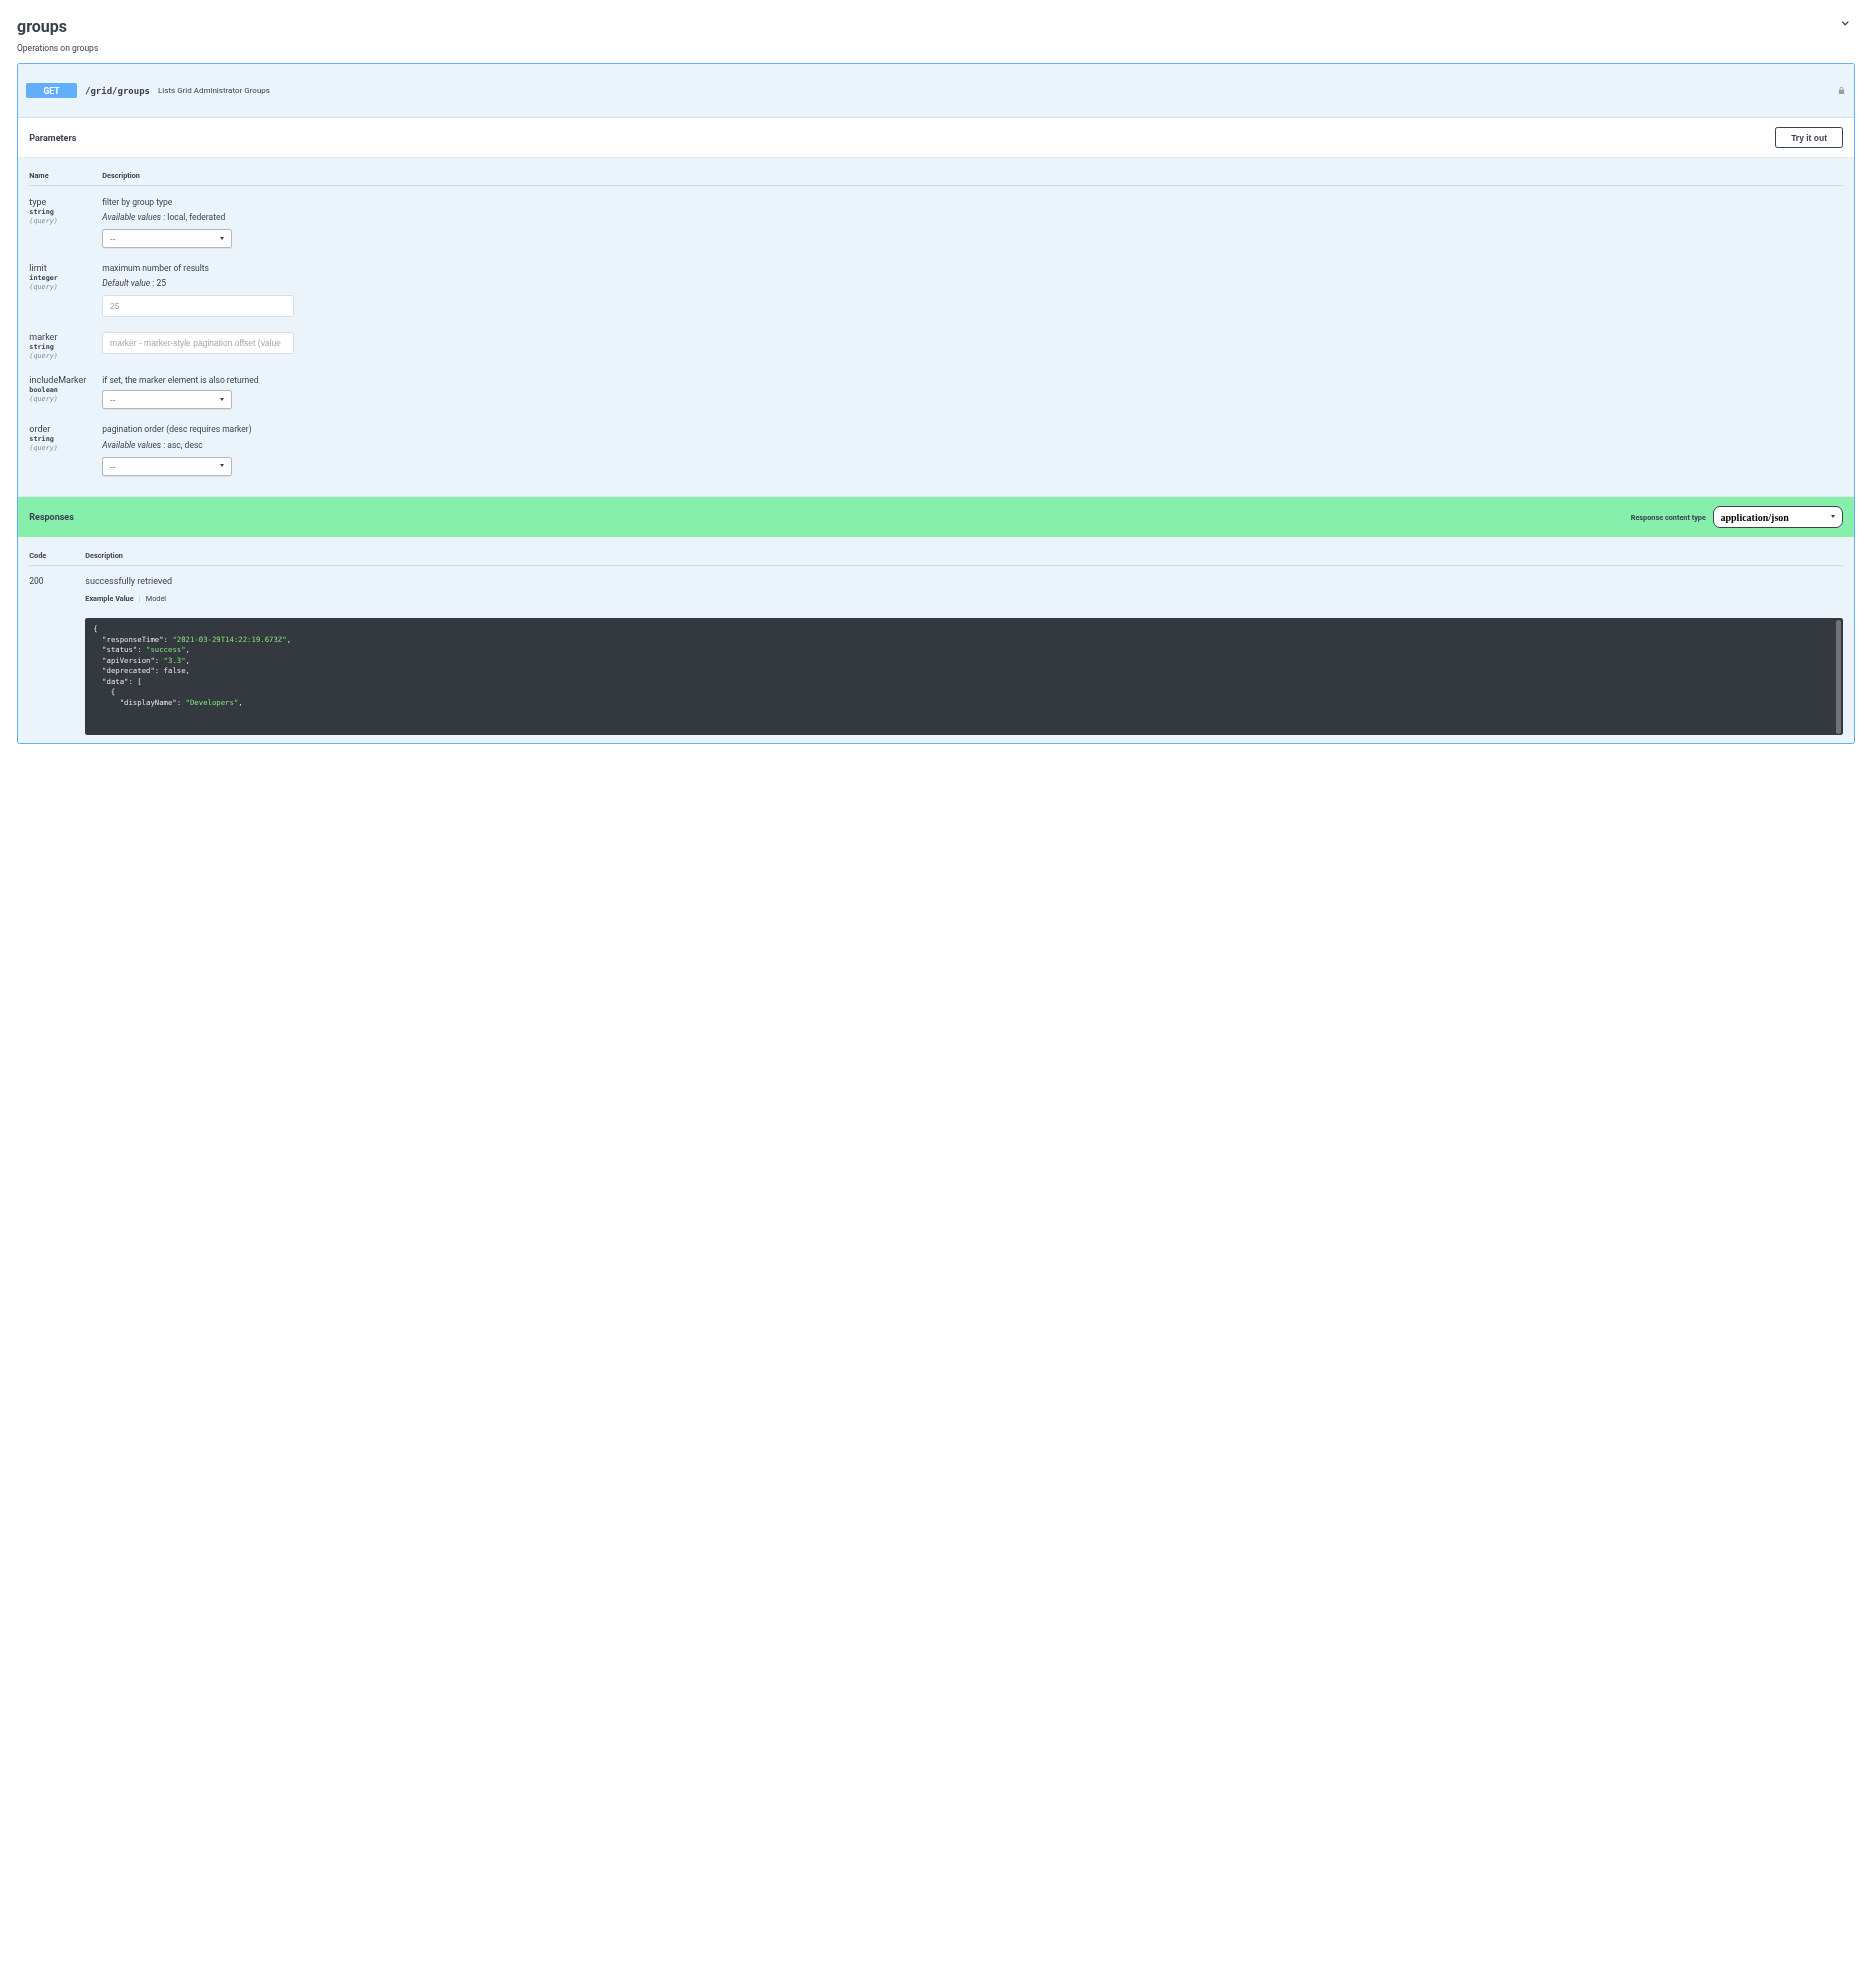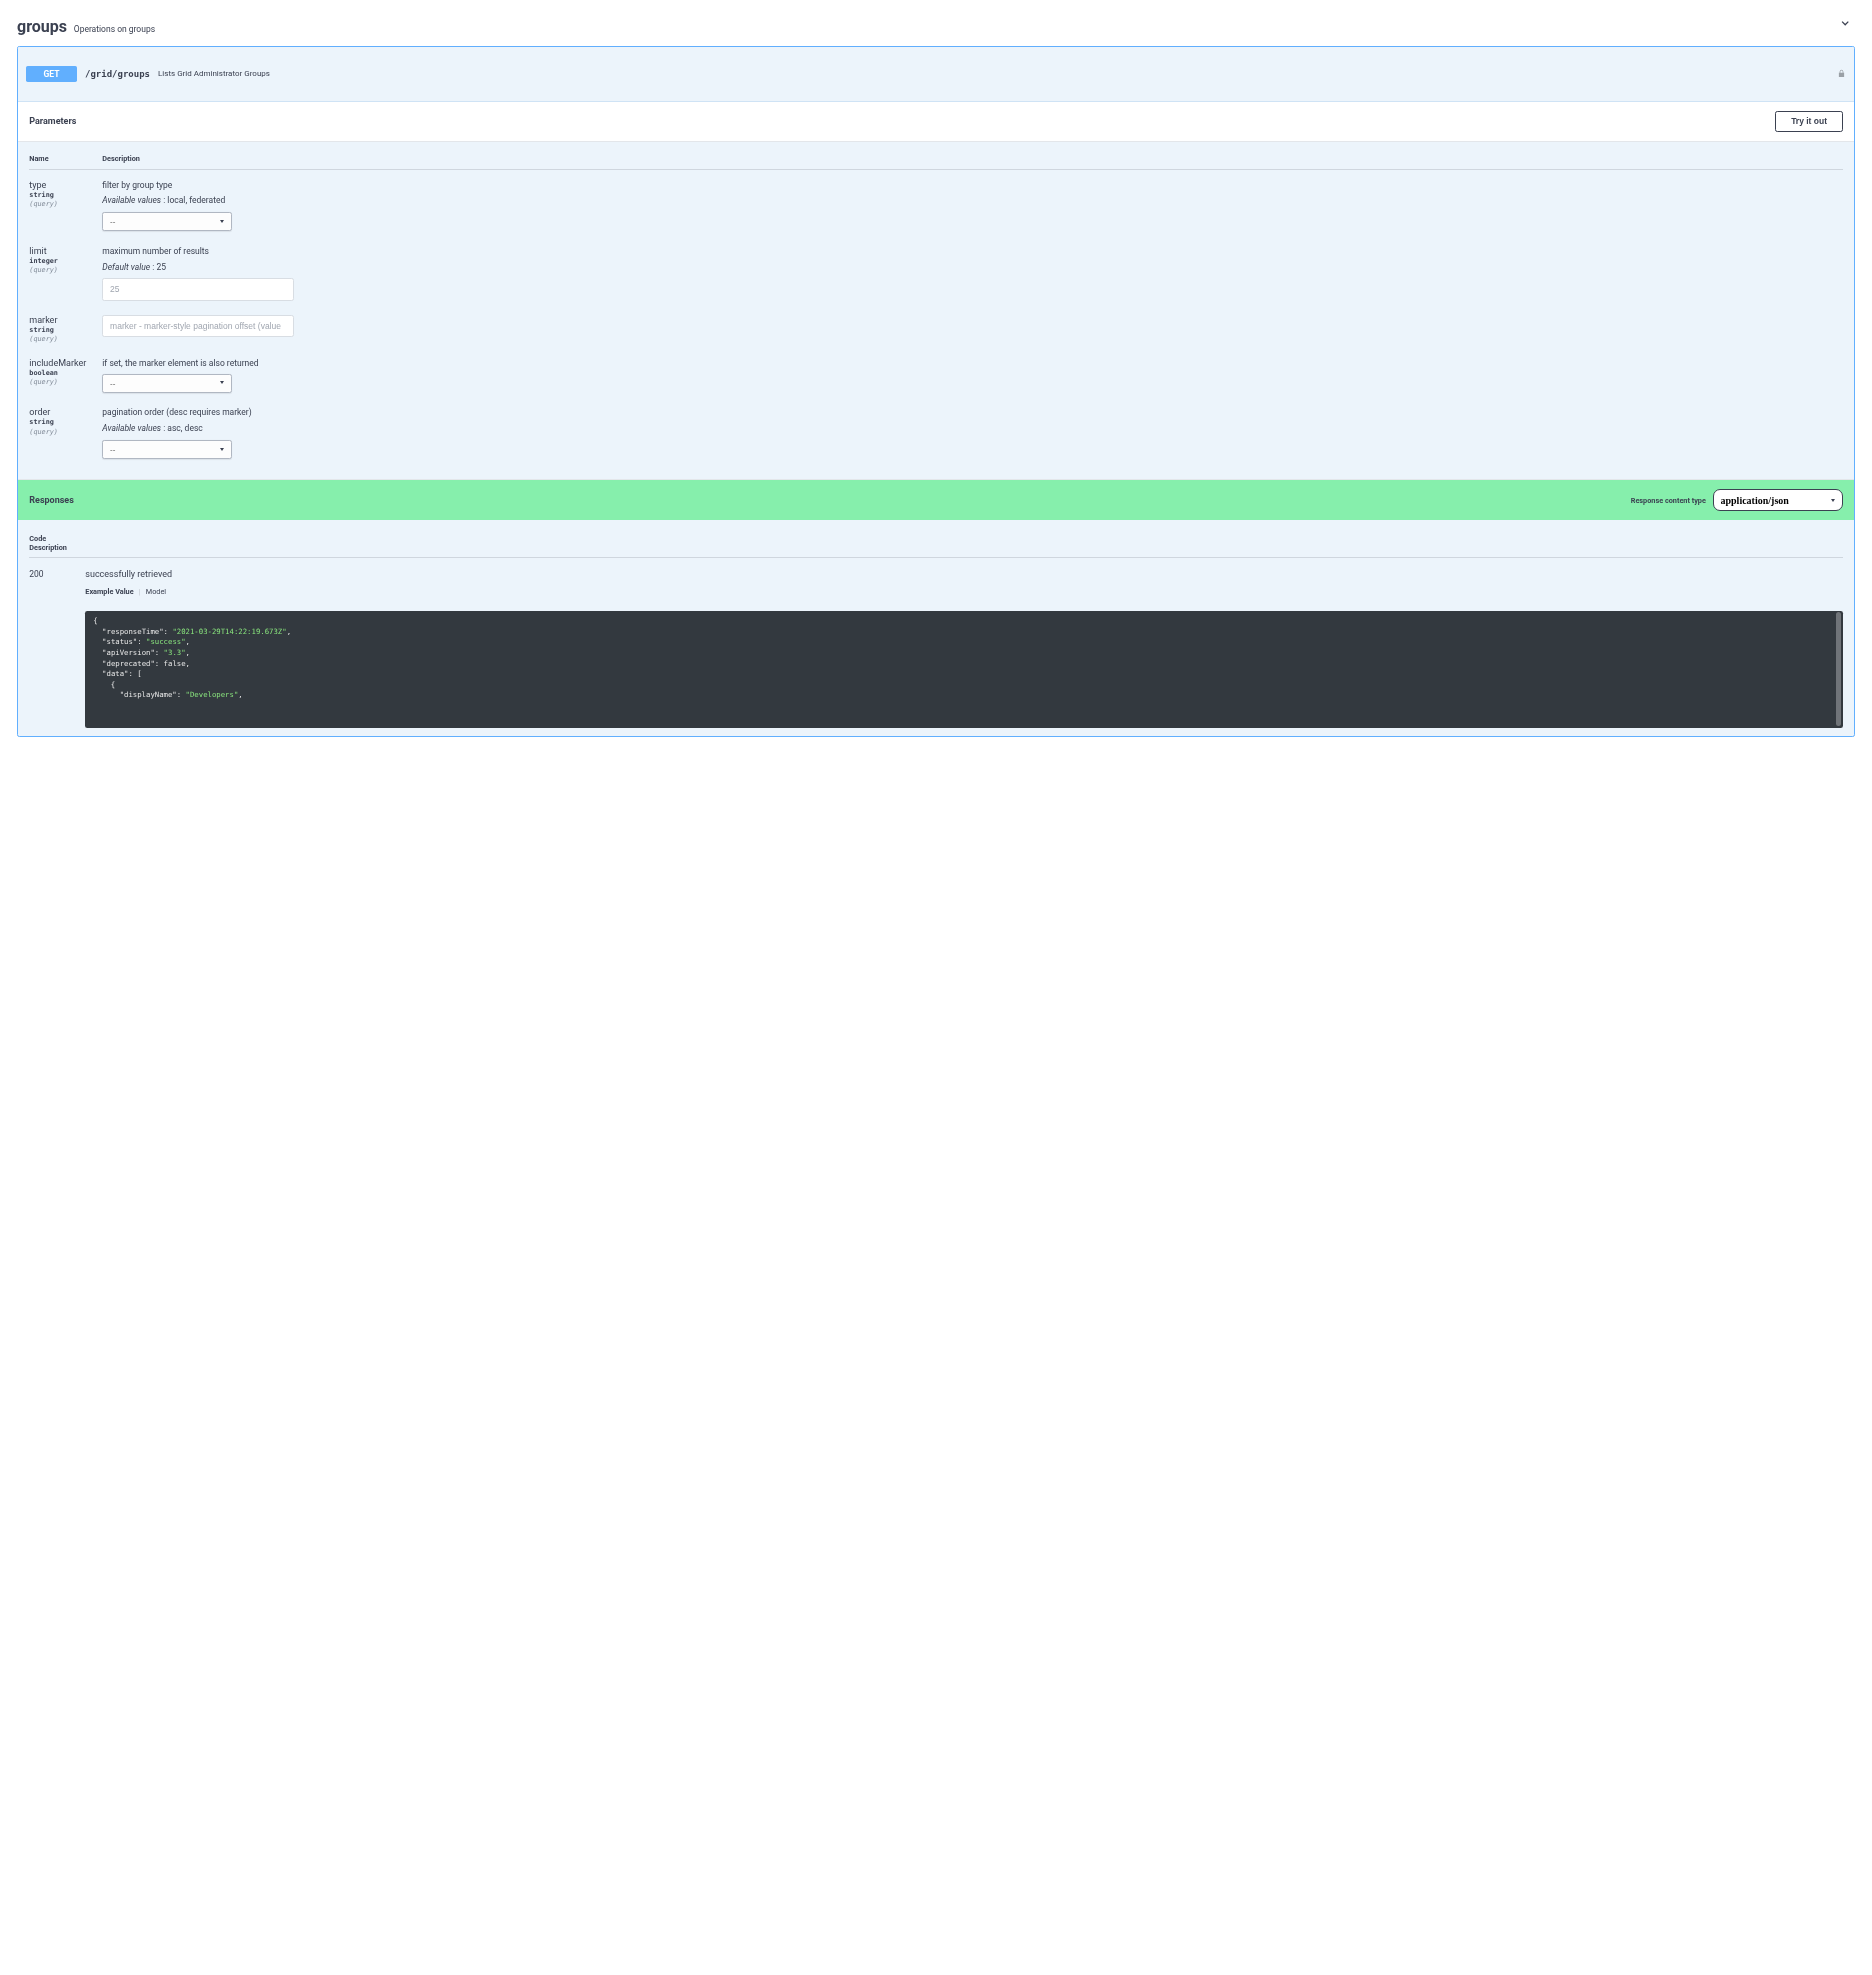--- a/index.html
+++ b/index.html
@@ -8,20 +8,21 @@
   background: #fff;
   color: #3b4151;
   padding: 11.3px 17px;
 }
 .section-header {
   display: flex;
   align-items: baseline;
   gap: 6.8px;
   padding: 5.6px 0 10.2px 0;
   position: relative;
+  flex-direction: column;
 }
 .section-title {
   font-size: 16px;
   font-weight: 700;
   color: #3b4151;
 }
 .section-subtitle {
   font-size: 8.5px;
   color: #3b4151;
 }
@@ -200,21 +201,20 @@
   border-left: 2.8px solid transparent;
   border-right: 2.8px solid transparent;
   border-top: 3.4px solid #3b4151;
   pointer-events: none;
 }
 .resp-body { padding: 8px 11.3px; }
 .resp-table-header {
   display: flex;
   border-bottom: 0.6px solid #cfd6de;
   padding: 5.6px 0;
-  flex-direction: column;
 }
 .resp-code-col { width: 56px; font-size: 7.3px; font-weight: 700; }
 .resp-desc-col { flex: 1; font-size: 7.3px; font-weight: 700; }
 .resp-row { display: flex; padding-top: 10.2px; }
 .resp-code { width: 56px; font-size: 8.5px; color: #3b4151; }
 .resp-desc { flex: 1; }
 .resp-desc-text { font-size: 9px; margin-bottom: 8px; }
 .tabs { font-size: 7.3px; margin-bottom: 15px; }
 .tab { color: #3b4151; cursor: pointer; }
 .tab.active { font-weight: 700; }

